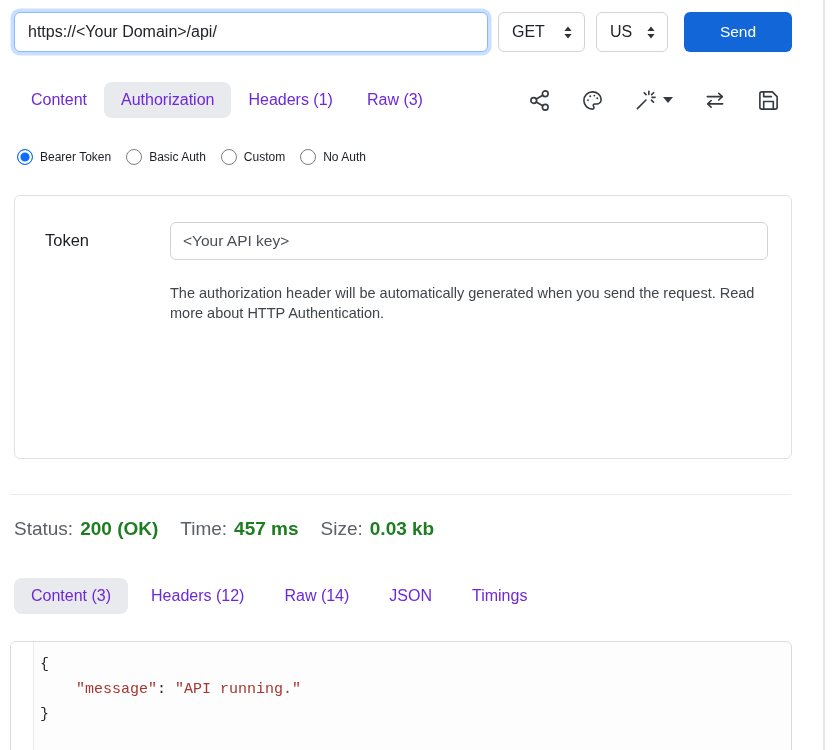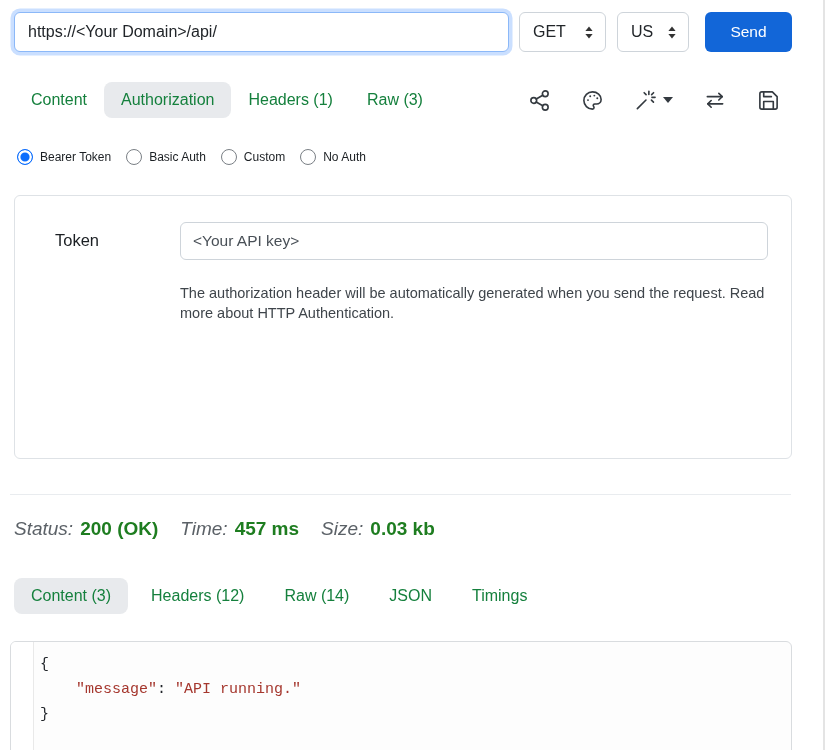--- a/index.html
+++ b/index.html
@@ -11,55 +11,55 @@
   
   .request-bar { display:flex; align-items:center; margin-top:12px; height:40px;border-radius:9px; }
   .url-input { flex:1; height:40px; border:1px solid #8bb8f8; border-radius:6px;
     box-shadow:0 0 0 3.5px rgba(13,110,253,.22); padding:0 13px; font-size:16px;
     color:#212529; outline:none; font-family:"Liberation Sans", sans-serif; }
   .select-box { height:40px; background:#fff; border:1px solid #ced4da; border-radius:6px;
     display:flex; align-items:center; justify-content:space-between; padding:0 10px 0 13px;
     font-size:16px; color:#212529; cursor:pointer; }
   .select-method { width:87px; margin-left:10px; }
   .select-region { width:72px; margin-left:11px; }
-  .send-btn { width:87px; height:40px; margin-left:16px; background:#1266d8; color:#fff;
+  .send-btn { width:108px; height:40px; margin-left:16px; background:#1266d8; color:#fff;
     border:none; border-radius:6px; font-size:15.5px; font-family:"Liberation Sans", sans-serif;
     cursor:pointer; }
 
   
   .tabs-row { display:flex; align-items:center; margin-top:30px; }
-  .tab { padding:9px 17px; font-size:16px; color:#15803d; border-radius:8px; cursor:pointer; white-space:nowrap; }
+  .tab { padding:9px 17px; font-size:16px; color:#6d28d9; border-radius:8px; cursor:pointer; white-space:nowrap; }
   .tab.active { background:#e8eaed; }
   .toolbar { margin-left:auto; margin-right:12px; display:flex; align-items:center; gap:30px; }
   .icon-btn { display:flex; align-items:center; cursor:pointer; color:#343a40; }
   .caret-down { width:0; height:0; border-left:5px solid transparent; border-right:5px solid transparent;
     border-top:6px solid #343a40; margin-left:6px; }
 
   
   .auth-row { display:flex; align-items:center; margin-top:31px; padding-left:3px; gap:15px; }
   .auth-option { display:flex; align-items:center; cursor:pointer; }
   .radio { width:16px; height:16px; border-radius:50%; background:#fff; border:1.5px solid #7a7f85; flex:none; }
   .radio.checked { border:1.5px solid #0d6efd; background:#0d6efd; box-shadow:inset 0 0 0 2.4px #fff; }
   .auth-option span.lbl { margin-left:7px; font-size:12px; color:#1b1f23; }
 
   
   .panel { margin-top:30px; height:264px; border:1px solid #dee2e6; border-radius:6px;
-    display:flex; padding:26px 23px 0 40px; background:#fff; }
+    display:flex; padding:26px 23px 0 30px; background:#fff; }
   .panel-label { width:125px; padding-top:9px; font-size:16.5px; color:#1b1f23; }
   .panel-main { flex:1; }
   .token-input { width:100%; height:38px; border:1px solid #ced4da; border-radius:6px;
     padding:0 12px; font-size:15.5px; color:#495057; outline:none;
     font-family:"Liberation Sans", sans-serif; background:#fff; }
   .help-text { margin-top:23px; max-width:612px; font-size:14.5px; line-height:20px; color:#3f454b; }
 
   
   .divider { margin-top:35px; margin-left:-4px; width:781px; height:1px; background:#e9ecef; border:none; }
   .status-row { margin-top:23px; display:flex; align-items:center; font-size:19px; }
   .status-row .grp { margin-right:22px; display:flex; align-items:center; }
-  .status-row .lab { color:#5b6167; margin-right:7px;font-style:italic; }
+  .status-row .lab { color:#5b6167; margin-right:7px; }
   .status-row .val { color:#1e7d20; font-weight:700; }
 
   
   .response-tabs { display:flex; align-items:center; margin-top:38px; }
   .response-tabs .tab { margin-right:6px; }
 
   
   .code-block { margin-top:27px; margin-left:-4px; width:782px; height:170px;
     border:1px solid #d9dcdf; border-radius:6px; background:#fdfdfd; display:flex; overflow:hidden; }
   .gutter { width:23px; background:#fff; border-right:1px solid #e9e9e9; flex:none; }

